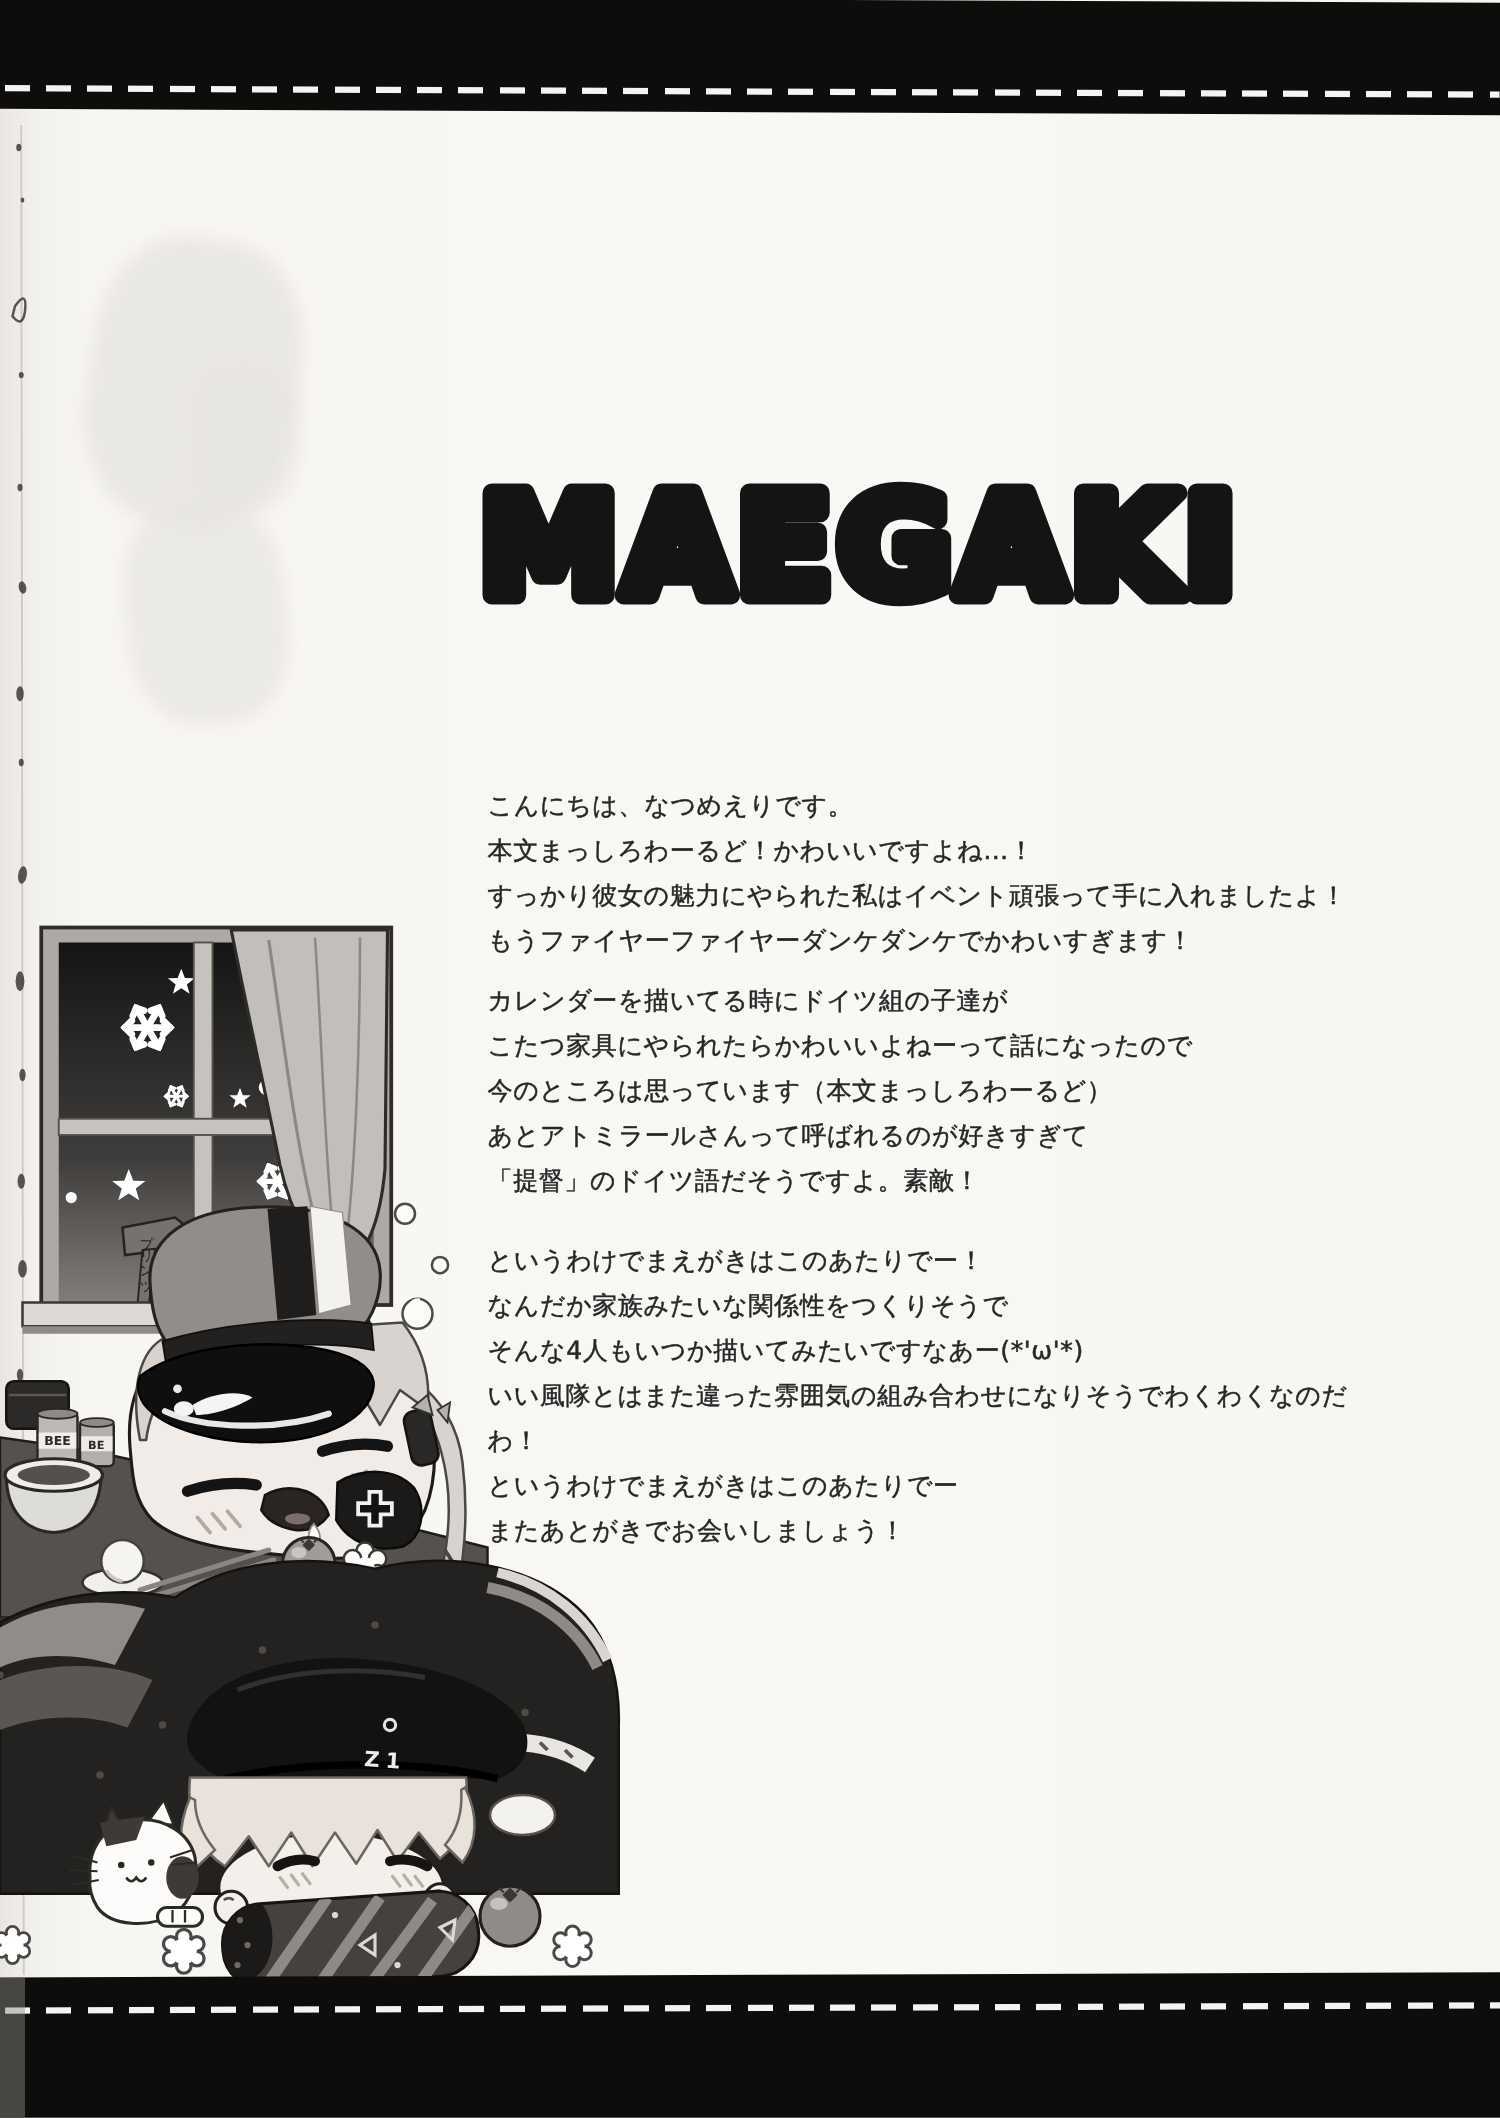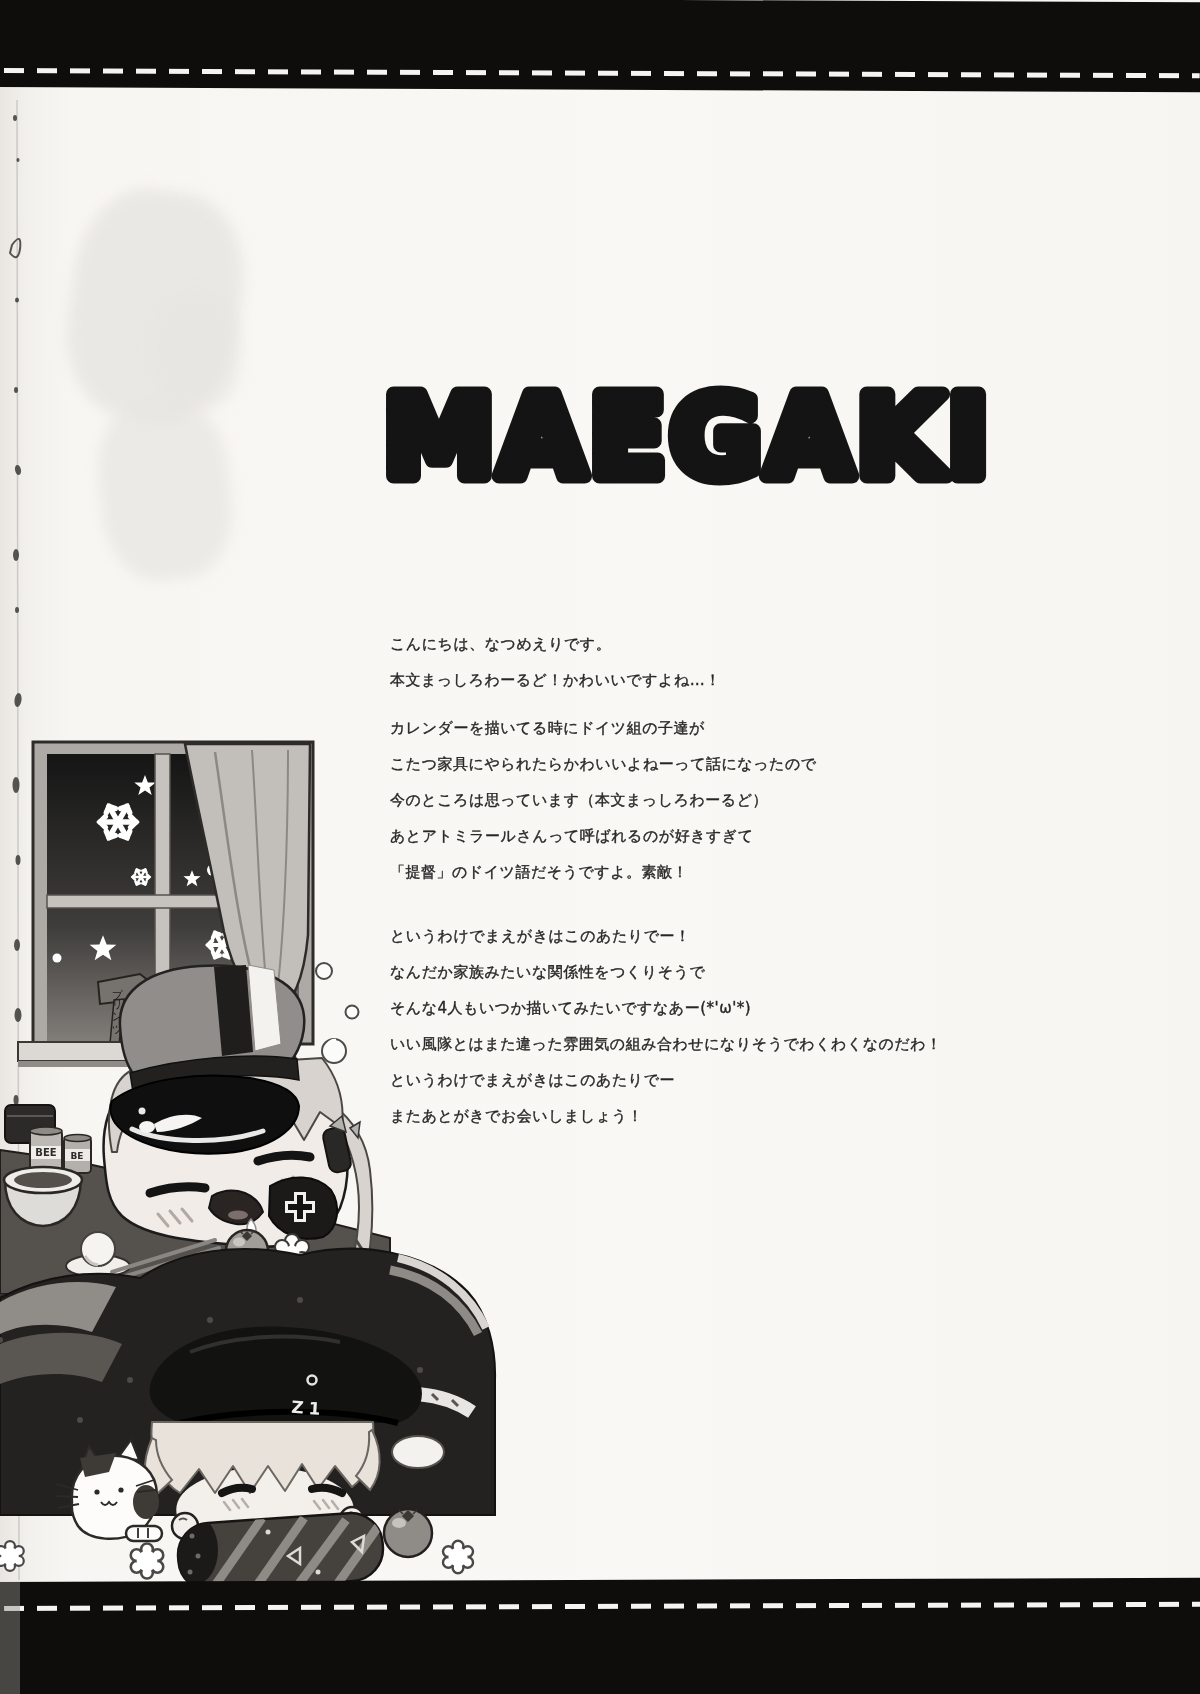--- a/index.html
+++ b/index.html
@@ -15,21 +15,21 @@
     background:repeating-linear-gradient(90deg,#f5f4f2 0 20px,transparent 20px 33px);}
   .dash-top{bottom:14px;}
   .dash-bot{top:24px;}
   .edge-smudge{position:absolute;left:0;top:1582px;width:20px;height:112px;background:#8e8b88;opacity:.45;}
   .ghost{position:absolute;background:#e7e5e1;filter:blur(7px);border-radius:40%;}
   .g1{left:70px;top:190px;width:170px;height:230px;transform:rotate(8deg);opacity:.8;}
   .g2{left:100px;top:400px;width:130px;height:180px;transform:rotate(-6deg);opacity:.7;}
   .g3{left:150px;top:290px;width:90px;height:120px;opacity:.6;}
   .title-wrap{position:absolute;left:368px;top:348px;width:640px;height:180px;text-decoration:underline;}
   .foreword{position:absolute;left:390px;top:598px;width:700px;color:#262626;
-    font-size:15px;line-height:36px;letter-spacing:.5px;-webkit-text-stroke:.4px #2c2c2c;}
+    font-size:20px;line-height:36px;letter-spacing:.5px;-webkit-text-stroke:.4px #2c2c2c;}
   .foreword p{margin:0;padding:0;}
   .p1{margin-bottom:28px !important;}
   .p2{margin-bottom:12px !important;}
   .p3{margin-bottom:28px !important;}
   .illus{position:absolute;left:0;top:680px;width:500px;height:920px;}
   .binding{position:absolute;left:0;top:0;width:34px;height:1694px;}
 </style>
 </head>
 <body>
 
@@ -73,20 +73,22 @@
     <svg width="640" height="180" viewBox="0 0 640 180">
       <text x="320" y="128" text-anchor="middle" font-family="DejaVu Sans, Liberation Sans, sans-serif" font-size="112" font-weight="bold" letter-spacing="4" style="paint-order:stroke;stroke:#141414;stroke-width:15;stroke-linejoin:round;stroke-linecap:round;fill:#141414;">MAEGAKI</text>
     </svg>
   </div>
 
   <div class="foreword">
     <p class="p1">
       </p>
       <div>こんにちは、なつめえりです。</div>
       <div>本文まっしろわーるど！かわいいですよね…！</div>
+      <div>すっかり彼女の魅力にやられた私はイベント頑張って手に入れましたよ！</div>
+      <div>もうファイヤーファイヤーダンケダンケでかわいすぎます！</div>
     <p></p>
     <p class="p2">
       </p>
       <div>カレンダーを描いてる時にドイツ組の子達が</div>
       <div>こたつ家具にやられたらかわいいよねーって話になったので</div>
       <div>今のところは思っています（本文まっしろわーるど）</div>
       <div>あとアトミラールさんって呼ばれるのが好きすぎて</div>
       <div>「提督」のドイツ語だそうですよ。素敵！</div>
     <p></p>
     <p class="p3">

